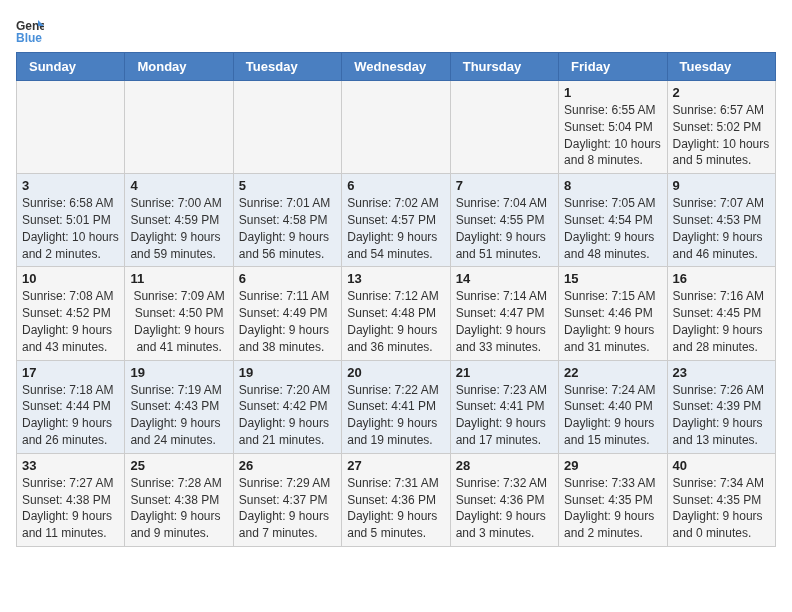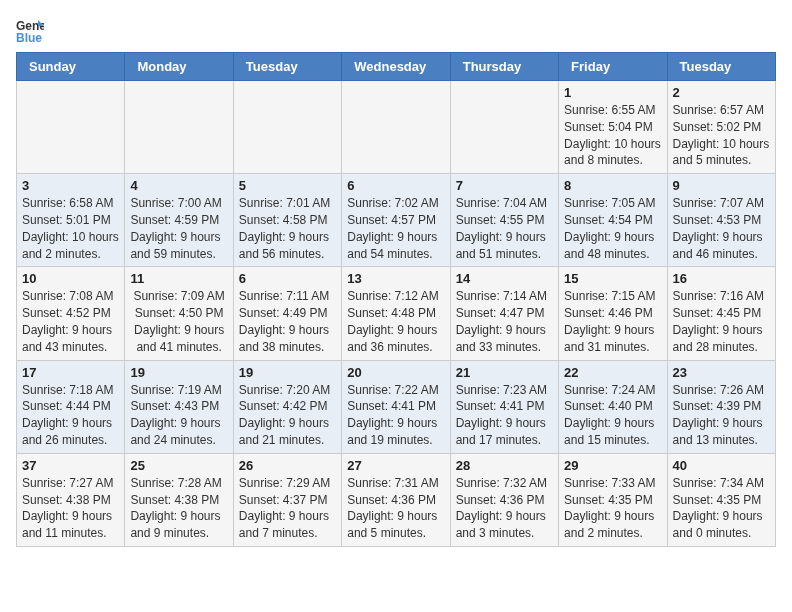--- a/index.html
+++ b/index.html
@@ -281,21 +281,21 @@
         <td>
           <span class="day-num">23</span>
           <div class="day-info" style="white-space: pre-line;">Sunrise: 7:26 AM
 Sunset: 4:39 PM
 Daylight: 9 hours
 and 13 minutes.</div>
         </td>
       </tr>
       <tr>
         <td>
-          <span class="day-num">37</span>
+          <span class="day-num">33</span>
           <div class="day-info" style="white-space: pre-line;">Sunrise: 7:27 AM
 Sunset: 4:38 PM
 Daylight: 9 hours
 and 11 minutes.</div>
         </td>
         <td>
           <span class="day-num">25</span>
           <div class="day-info" style="white-space: pre-line;">Sunrise: 7:28 AM
 Sunset: 4:38 PM
 Daylight: 9 hours

